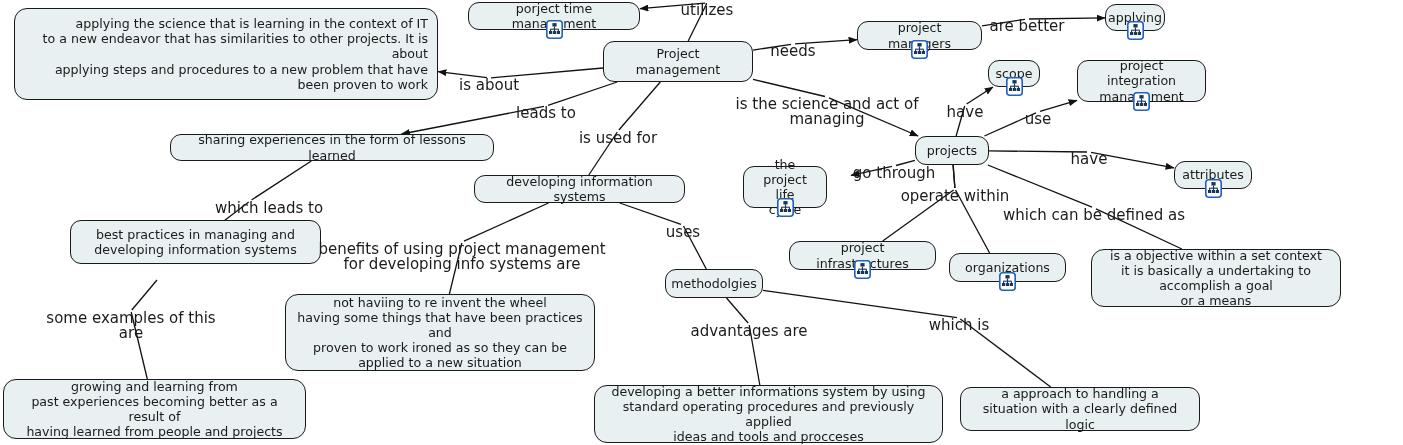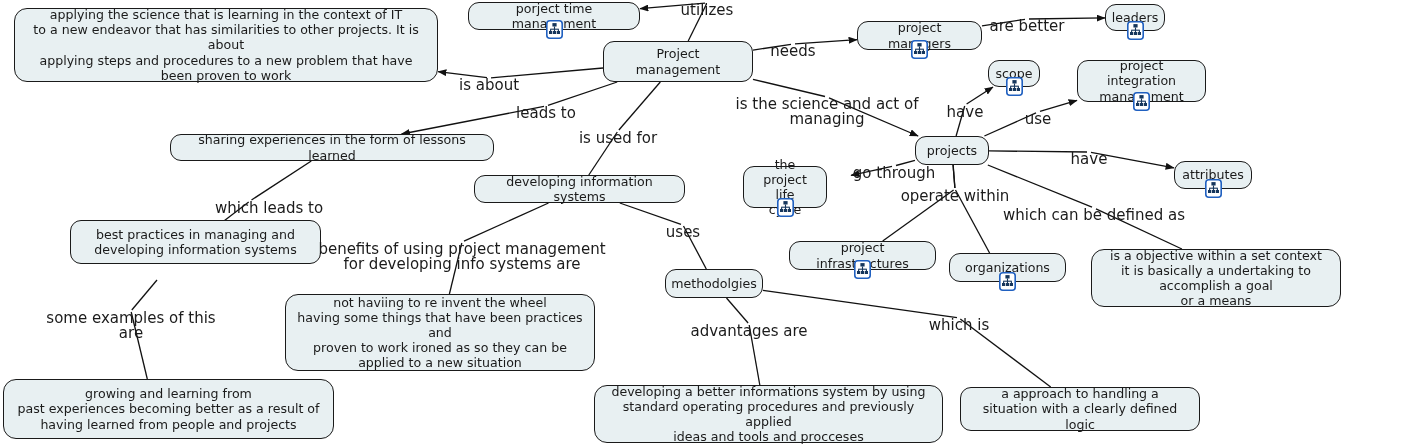--- a/index.html
+++ b/index.html
@@ -117,21 +117,21 @@
         <line x1="619.8" y1="203.0" x2="681.0" y2="224.3"></line>
         <line x1="683.5" y1="226.0" x2="706.3" y2="269.0"></line>
         <line x1="726.5" y1="298.0" x2="748.1" y2="323.0"></line>
         <line x1="749.2" y1="325.0" x2="759.8" y2="385.0"></line>
         <line x1="763.0" y1="290.4" x2="957.0" y2="317.7"></line>
         <line x1="960.3" y1="319.0" x2="1050.7" y2="387.0"></line>
       </g>
   </svg>
 
   <div id="node-layer">
-      <div class="node big" style="left: 14px; top: 8px; width: 424px; height: 74px;"><span>applying the science that is learning in the context of IT
+      <div class="node big" style="left: 14px; top: 8px; width: 424px; height: 92px; text-align: right;"><span>applying the science that is learning in the context of IT
 to a new endeavor that has similarities to other projects. It is about
 applying steps and procedures to a new problem that have
 been proven to work</span></div>
       <div class="node" style="left: 468px; top: 2px; width: 172px; height: 28px;"><span>porject time management</span><span class="node-icon"><svg viewBox="0 0 17 19" width="17" height="19">
             <rect x="0.8" y="0.8" width="15.4" height="17.4" rx="3" ry="3" fill="#ffffff" stroke="#2060c0" stroke-width="1.6"></rect>
             <rect x="6.4" y="3.1" width="4.2" height="3.4" fill="#16365c"></rect>
             <path d="M4.2 9.2 H12.8" stroke="#16365c" stroke-width="1.1" fill="none"></path>
             <path d="M8.5 6.5 V9.2 M4.6 9.2 V11.0 M8.5 9.2 V11.0 M12.4 9.2 V11.0" stroke="#16365c" stroke-width="1.1" fill="none"></path>
             <rect x="3.0" y="11.0" width="3.2" height="3.0" fill="#16365c"></rect>
             <rect x="6.9" y="11.0" width="3.2" height="3.0" fill="#16365c"></rect>
@@ -140,21 +140,21 @@
       <div class="node" style="left: 603px; top: 41px; width: 150px; height: 41px;"><span>Project management</span></div>
       <div class="node" style="left: 857px; top: 21px; width: 125px; height: 29px;"><span>project managers</span><span class="node-icon"><svg viewBox="0 0 17 19" width="17" height="19">
             <rect x="0.8" y="0.8" width="15.4" height="17.4" rx="3" ry="3" fill="#ffffff" stroke="#2060c0" stroke-width="1.6"></rect>
             <rect x="6.4" y="3.1" width="4.2" height="3.4" fill="#16365c"></rect>
             <path d="M4.2 9.2 H12.8" stroke="#16365c" stroke-width="1.1" fill="none"></path>
             <path d="M8.5 6.5 V9.2 M4.6 9.2 V11.0 M8.5 9.2 V11.0 M12.4 9.2 V11.0" stroke="#16365c" stroke-width="1.1" fill="none"></path>
             <rect x="3.0" y="11.0" width="3.2" height="3.0" fill="#16365c"></rect>
             <rect x="6.9" y="11.0" width="3.2" height="3.0" fill="#16365c"></rect>
             <rect x="10.8" y="11.0" width="3.2" height="3.0" fill="#16365c"></rect>
           </svg></span></div>
-      <div class="node" style="left: 1105px; top: 4px; width: 60px; height: 27px;"><span>leaders</span><span class="node-icon"><svg viewBox="0 0 17 19" width="17" height="19">
+      <div class="node" style="left: 1105px; top: 4px; width: 60px; height: 27px;"><span>applying</span><span class="node-icon"><svg viewBox="0 0 17 19" width="17" height="19">
             <rect x="0.8" y="0.8" width="15.4" height="17.4" rx="3" ry="3" fill="#ffffff" stroke="#2060c0" stroke-width="1.6"></rect>
             <rect x="6.4" y="3.1" width="4.2" height="3.4" fill="#16365c"></rect>
             <path d="M4.2 9.2 H12.8" stroke="#16365c" stroke-width="1.1" fill="none"></path>
             <path d="M8.5 6.5 V9.2 M4.6 9.2 V11.0 M8.5 9.2 V11.0 M12.4 9.2 V11.0" stroke="#16365c" stroke-width="1.1" fill="none"></path>
             <rect x="3.0" y="11.0" width="3.2" height="3.0" fill="#16365c"></rect>
             <rect x="6.9" y="11.0" width="3.2" height="3.0" fill="#16365c"></rect>
             <rect x="10.8" y="11.0" width="3.2" height="3.0" fill="#16365c"></rect>
           </svg></span></div>
       <div class="node" style="left: 988px; top: 60px; width: 52px; height: 27px;"><span>scope</span><span class="node-icon"><svg viewBox="0 0 17 19" width="17" height="19">
             <rect x="0.8" y="0.8" width="15.4" height="17.4" rx="3" ry="3" fill="#ffffff" stroke="#2060c0" stroke-width="1.6"></rect>
@@ -218,21 +218,21 @@
       <div class="node" style="left: 70px; top: 220px; width: 251px; height: 44px;"><span>best practices in managing and
 developing information systems</span></div>
       <div class="node" style="left: 665px; top: 269px; width: 98px; height: 29px;"><span>methodolgies</span></div>
       <div class="node big" style="left: 1091px; top: 249px; width: 250px; height: 58px;"><span>is a objective within a set context
 it is basically a undertaking to accomplish a goal
 or a means</span></div>
       <div class="node big" style="left: 285px; top: 294px; width: 310px; height: 77px;"><span>not haviing to re invent the wheel
 having some things that have been practices and
 proven to work ironed as so they can be
 applied to a new situation</span></div>
-      <div class="node big" style="left: 3px; top: 379px; width: 331px; height: 60px;"><span>growing and learning from
+      <div class="node big" style="left: 3px; top: 379px; width: 303px; height: 60px;"><span>growing and learning from
 past experiences becoming better as a result of
 having learned from people and projects</span></div>
       <div class="node big" style="left: 594px; top: 385px; width: 349px; height: 58px;"><span>developing a better informations system by using
 standard operating procedures and previously applied
 ideas and tools and procceses</span></div>
       <div class="node" style="left: 960px; top: 387px; width: 240px; height: 44px;"><span>a approach to handling a
 situation with a clearly defined logic</span></div>
     </div>
   <div id="label-layer">
       <div class="edge-label" style="left: 707px; top: 3px;">utilizes</div>

